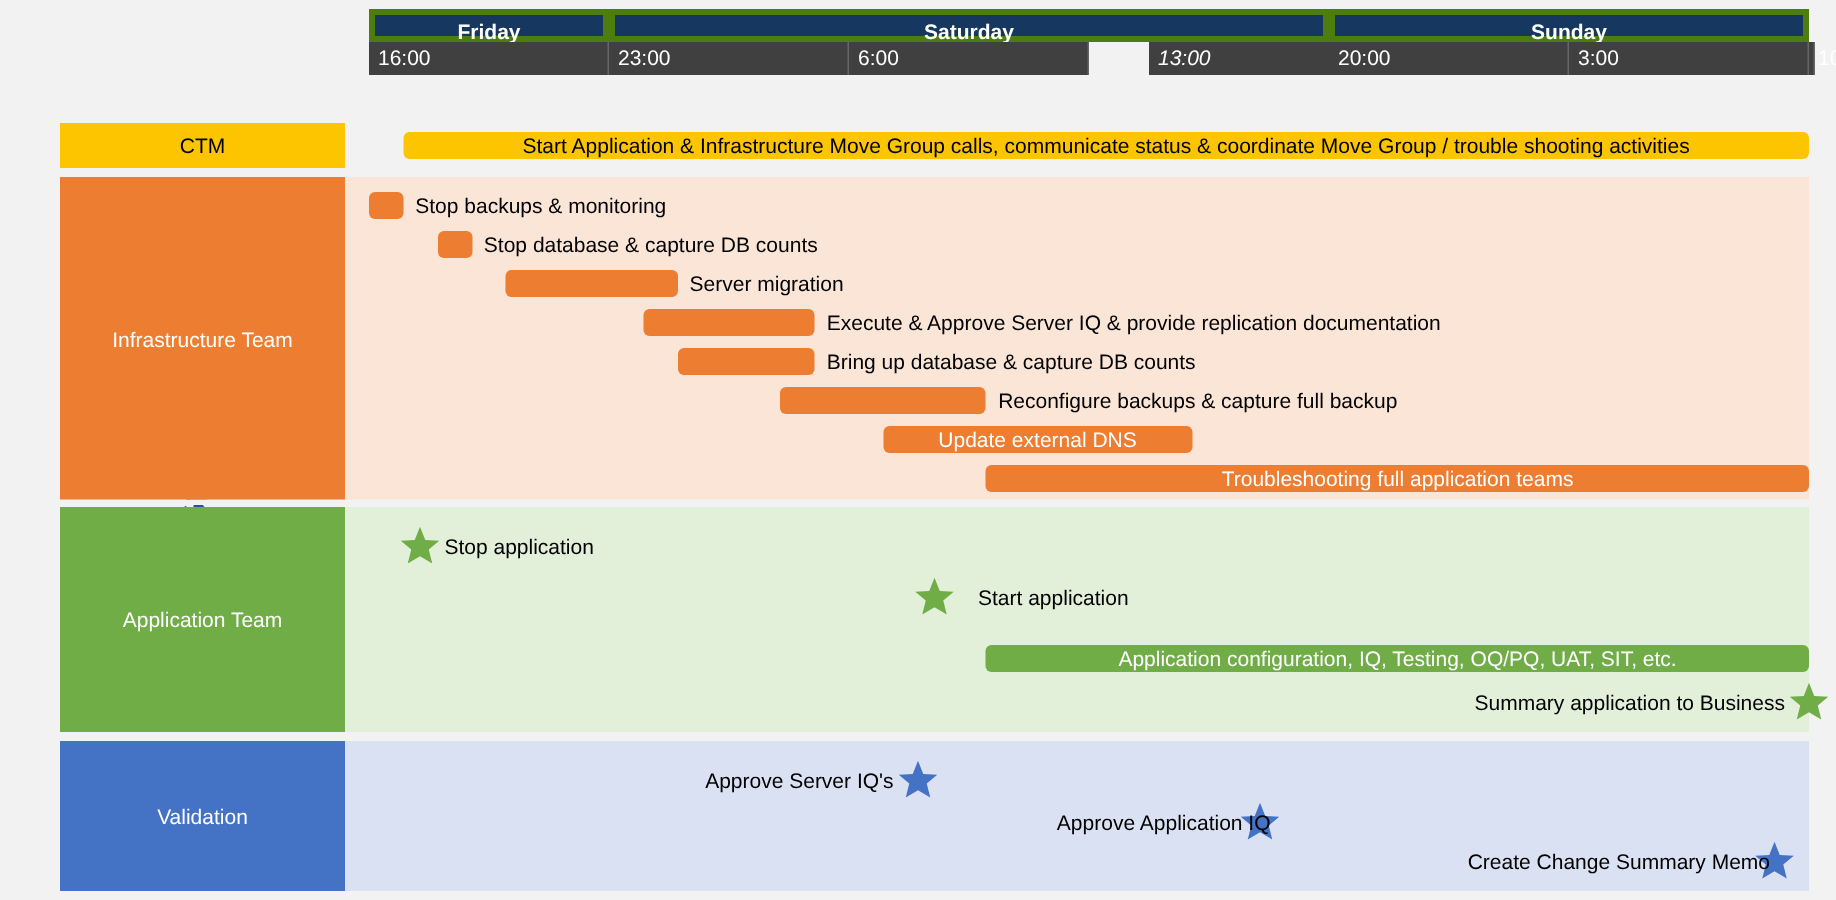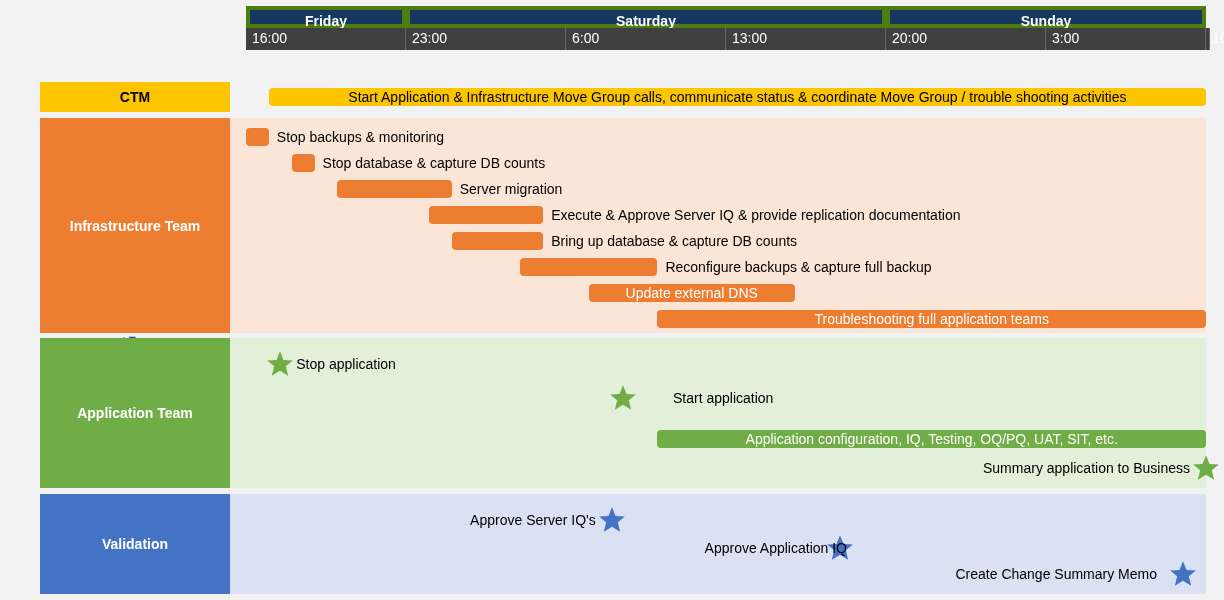--- a/index.html
+++ b/index.html
@@ -42,21 +42,21 @@
     border-right:1px solid #666;
   }
   .time-header span {
     position:absolute;
     left:6px; top:2px;
   }
 
   .swim-label {
     position:absolute;
     color:#fff;
-    font-weight:700;
+    font-weight:400;
     display:flex;
     align-items:center;
     justify-content:center;
     text-align:left;
     padding:0 6px;
   }
   .swim-body {
     position:absolute;
   }
 
@@ -100,21 +100,21 @@
 <div class="day-header" style="left: 886px; width: 320px;">Sunday</div>
 <div class="time-header" style="left: 246px; width: 160px;">
     <span>16:00</span>
   </div>
 <div class="time-header" style="left: 406px; width: 160px;">
     <span>23:00</span>
   </div>
 <div class="time-header" style="left: 566px; width: 160px; text-align: center;">
     <span>6:00</span>
   </div>
-<div class="time-header" style="left: 726px; width: 160px;">
+<div class="time-header" style="left: 766px; width: 160px; font-style: italic;">
     <span>13:00</span>
   </div>
 <div class="time-header" style="left: 886px; width: 160px;">
     <span>20:00</span>
   </div>
 <div class="time-header" style="left: 1046px; width: 160px;">
     <span>3:00</span>
   </div>
 <div class="time-header" style="left: 1206px; width: 4px;">
     <span>10:00</span>
@@ -148,21 +148,21 @@
     <span>Application Team</span>
   </div>
 <div class="swim-body c-green-lt" style="left: 230px; top: 338px; width: 976px; height: 150px;"></div>
 <div class="star" style="left: 266.286px; top: 350px;"><svg viewBox="0 0 24 24" width="28" height="28">
       <polygon fill="#70ad47" points="12,1 15,8.5 23,9 17,14 19,22 12,17.8 5,22 7,14 1,9 9,8.5"></polygon>
     </svg></div>
 <div class="bar-lbl" style="top: 355px; left: 296.286px;">Stop application</div>
 <div class="star" style="left: 609.143px; top: 384px;"><svg viewBox="0 0 24 24" width="28" height="28">
       <polygon fill="#70ad47" points="12,1 15,8.5 23,9 17,14 19,22 12,17.8 5,22 7,14 1,9 9,8.5"></polygon>
     </svg></div>
-<div class="bar-lbl" style="top: 389px; left: 673px;">Start application</div>
+<div class="bar-lbl" style="top: 389px; left: 652px;">Start application</div>
 <div class="bar" style="left: 657.429px; top: 430px; width: 548.571px; background: rgb(112, 173, 71);"></div>
 <div class="bar-lbl inside" style="top: 430px; left: 657.429px; width: 548.571px;">Application configuration, IQ, Testing, OQ/PQ, UAT, SIT, etc.</div>
 <div class="star" style="left: 1192px; top: 454px;"><svg viewBox="0 0 24 24" width="28" height="28">
       <polygon fill="#70ad47" points="12,1 15,8.5 23,9 17,14 19,22 12,17.8 5,22 7,14 1,9 9,8.5"></polygon>
     </svg></div>
 <div class="bar-lbl" style="top: 459px; right: 34px; text-align: right;">Summary application to Business</div>
 <div class="swim-label c-blue" style="left: 40px; top: 494px; width: 190px; height: 100px;">
     <span>Validation</span>
   </div>
 <div class="swim-body c-blue-lt" style="left: 230px; top: 494px; width: 976px; height: 100px;"></div>
@@ -170,13 +170,13 @@
       <polygon fill="#4472c4" points="12,1 15,8.5 23,9 17,14 19,22 12,17.8 5,22 7,14 1,9 9,8.5"></polygon>
     </svg></div>
 <div class="bar-lbl" style="top: 511px; right: 628.286px; text-align: right;">Approve Server IQ's</div>
 <div class="star" style="left: 826.286px; top: 534px;"><svg viewBox="0 0 24 24" width="28" height="28">
       <polygon fill="#4472c4" points="12,1 15,8.5 23,9 17,14 19,22 12,17.8 5,22 7,14 1,9 9,8.5"></polygon>
     </svg></div>
 <div class="bar-lbl" style="top: 539px; right: 377px; text-align: right;">Approve Application IQ</div>
 <div class="star" style="left: 1169.14px; top: 560px;"><svg viewBox="0 0 24 24" width="28" height="28">
       <polygon fill="#4472c4" points="12,1 15,8.5 23,9 17,14 19,22 12,17.8 5,22 7,14 1,9 9,8.5"></polygon>
     </svg></div>
-<div class="bar-lbl" style="top: 565px; right: 67px; text-align: left;">Create Change Summary Memo</div>
+<div class="bar-lbl" style="top: 565px; right: 44px; text-align: left;">Create Change Summary Memo</div>
 
 </body></html>

